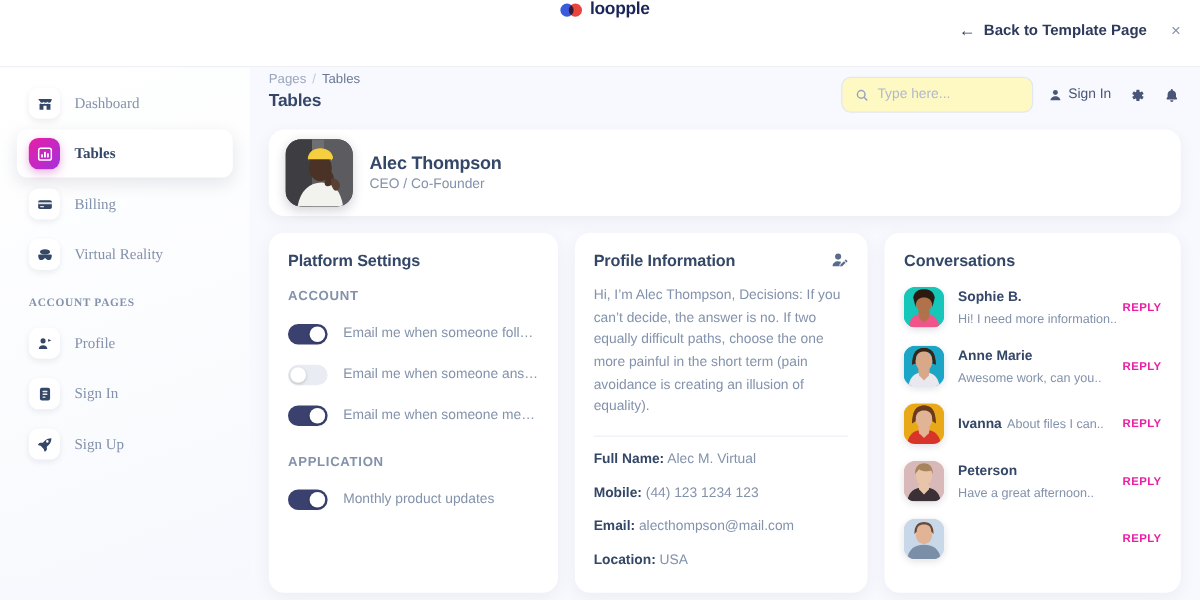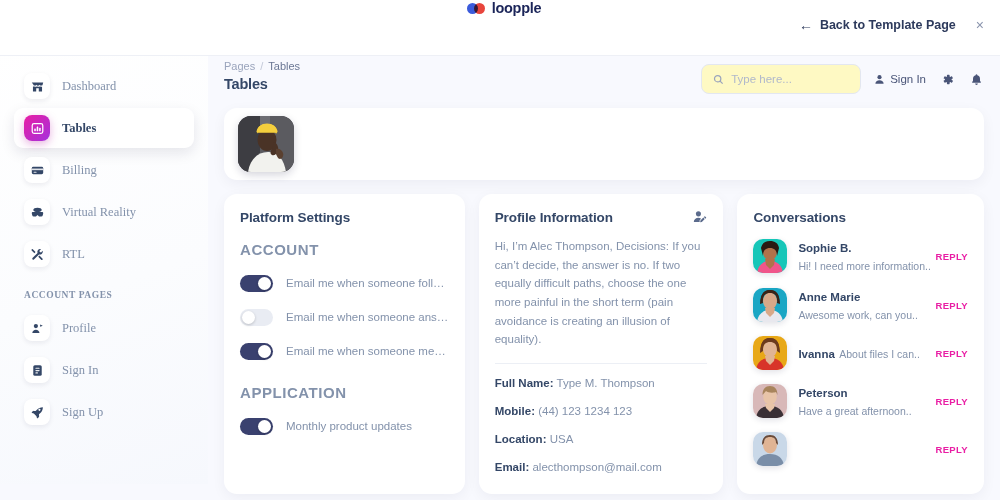--- a/index.html
+++ b/index.html
@@ -173,21 +173,21 @@
   .card-c { width: 250px; }
   .card-title {
     font-size: 13.5px; font-weight: 700; color: #344767;
     letter-spacing: -.1px;
   }
   .card-head-row { display: flex; align-items: flex-start; }
   .card-head-row .edit-ico { margin-left: auto; color: #5b6b8c; }
   .card-head-row .edit-ico svg { width: 14px; height: 14px; display: block; }
 
   .sec-label {
-    font-size: 15px; font-weight: 700; color: #8392ab;
+    font-size: 11px; font-weight: 700; color: #8392ab;
     letter-spacing: .55px; text-transform: uppercase;
     margin-top: 16px; margin-bottom: 8px;
   }
   .switch-row {
     display: flex; align-items: center; gap: 13px; height: 34px;
   }
   .switch {
     width: 33px; height: 17px; border-radius: 9px;
     position: relative; flex-shrink: 0; cursor: pointer;
     background: #e9ecf3;
@@ -300,30 +300,20 @@
   <div class="nav-item">
     <span class="nav-icon">
       <svg viewBox="0 0 16 16" fill="currentColor">
           <path d="M8 2.2c2.9 0 5.2 1.1 5.2 2.6S10.9 7.4 8 7.4 2.8 6.3 2.8 4.8 5.1 2.2 8 2.2z"></path>
           <path d="M2.3 7.4h11.4c.9 0 1.5.8 1.3 1.7l-.5 2.3a2 2 0 0 1-2 1.6h-1.8a1.7 1.7 0 0 1-1.4-.8L8 11.1l-1.3 1.1a1.7 1.7 0 0 1-1.4.8H3.5a2 2 0 0 1-2-1.6L1 9.1c-.2-.9.4-1.7 1.3-1.7z"></path>
         </svg>
     </span>
     <span class="nav-label">Virtual Reality</span>
   </div>
 
-  <div class="nav-item">
-    <span class="nav-icon">
-      <svg viewBox="0 0 16 16" fill="currentColor">
-          <path d="M11.3 1.3a3.5 3.5 0 0 0-3.2 4.8L1.8 12.4a1.3 1.3 0 0 0 1.8 1.8l6.3-6.3a3.5 3.5 0 0 0 4.4-4.4l-1.9 1.9-1.6-.4-.4-1.6 1.9-1.9a3.5 3.5 0 0 0-1-.2z"></path>
-          <path d="M2.2 1.6l3.4 3.4-1.4 1.4L.8 3a.8.8 0 0 1 0-1.1l.3-.3a.8.8 0 0 1 1.1 0z"></path>
-          <path d="M10.4 9.3l3.9 3.9a1.1 1.1 0 0 1-1.5 1.5l-3.9-3.9z"></path>
-        </svg>
-    </span>
-    <span class="nav-label">RTL</span>
-  </div>
 
   <div class="nav-section-title">ACCOUNT PAGES</div>
 
   <div class="nav-item">
     <span class="nav-icon">
       <svg viewBox="0 0 16 16" fill="currentColor">
           <circle cx="6" cy="5" r="2.6"></circle>
           <path d="M1.6 13.4c0-2.4 2-4 4.4-4s4.4 1.6 4.4 4z"></path>
           <path d="M11.2 3.2l3.3 1.3-3.3 1.3z"></path>
         </svg>
@@ -400,20 +390,24 @@
         <rect x="0" y="0" width="22" height="56" fill="#3d3d42"></rect>
         <rect x="22" y="0" width="10" height="30" fill="#6e6e73"></rect>
         <path d="M10 56c2-13 10-20 20-20s16 7 18 20z" fill="#f2f2ee"></path>
         <ellipse cx="29" cy="24" rx="9.5" ry="11" fill="#4a3326"></ellipse>
         <path d="M19 17c0-6 4-9 10-9s10 3 10 8l-1 2c-1-4-4-6-9-6s-9 2-10 6z" fill="#f2c32b"></path>
         <path d="M18.5 15.5c1-5 5-8 10.5-8s9.5 3 10.5 7.5c.2 1-.4 1.8-1.4 1.8H20c-1 0-1.7-.7-1.5-1.3z" fill="#f5cf3d"></path>
         <path d="M36 26c3 1 5 5 4 9-1 3-4 5-6 4-2-1-2-4 0-6 1-2 1-5 2-7z" fill="#4a3326"></path>
         <path d="M38 33c3-1 6 1 7 4s-1 6-3 6-3-3-4-5z" fill="#5a4030"></path>
       </svg>
     </div>
+    <div>
+      <div class="profile-name">Alec Thompson</div>
+      <div class="profile-role">CEO / Co-Founder</div>
+    </div>
   </div>
 
   <div class="cards-row">
 
     <div class="card card-a">
       <div class="card-title">Platform Settings</div>
       <div class="sec-label">ACCOUNT</div>
 
       <div class="switch-row">
         <div class="switch on">
@@ -453,33 +447,33 @@
               <path d="M.9 13.6c0-2.9 2.4-4.8 5.3-4.8 1 0 1.9.2 2.7.6l-.3 1.5-1 .5v2.2z"></path>
               <path d="M14.9 8.4l-1-1a.6.6 0 0 0-.8 0l-.7.7 1.8 1.8.7-.7a.6.6 0 0 0 0-.8zM11.8 8.7L8.5 12l-.3 1.9 1.9-.3 3.3-3.3z"></path>
             </svg>
         </span>
       </div>
       <div class="bio-text">Hi, I’m Alec Thompson, Decisions: If you can’t decide, the answer is no. If two equally difficult paths, choose the one more painful in the short term (pain avoidance is creating an illusion of equality).</div>
       <div class="divider"></div>
 
       <div class="info-row">
         <span class="info-key">Full Name:</span>
-        <span class="info-val">Type M. Thompson</span>
+        <span class="info-val">Alec M. Virtual</span>
       </div>
       <div class="info-row">
         <span class="info-key">Mobile:</span>
         <span class="info-val">(44) 123 1234 123</span>
       </div>
       <div class="info-row">
+        <span class="info-key">Email:</span>
+        <span class="info-val">alecthompson@mail.com</span>
+      </div>
+      <div class="info-row">
         <span class="info-key">Location:</span>
         <span class="info-val">USA</span>
-      </div>
-      <div class="info-row">
-        <span class="info-key">Email:</span>
-        <span class="info-val">alecthompson@mail.com</span>
       </div>
     </div>
 
     <div class="card card-c">
       <div class="card-title">Conversations</div>
 
       <div class="conv-item">
         <span class="conv-avatar">
           <svg viewBox="0 0 34 34">
               <rect width="34" height="34" fill="#16c6b8"></rect>

